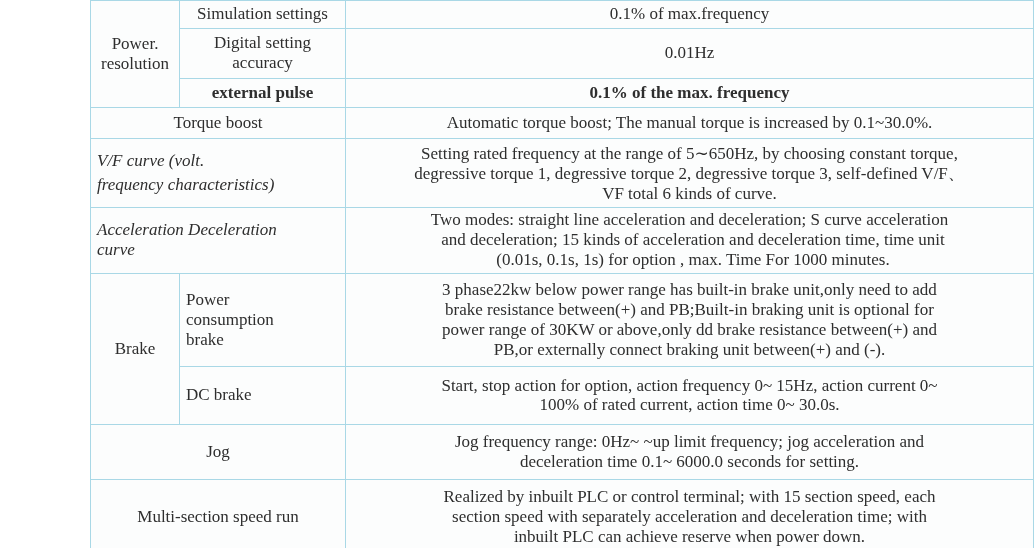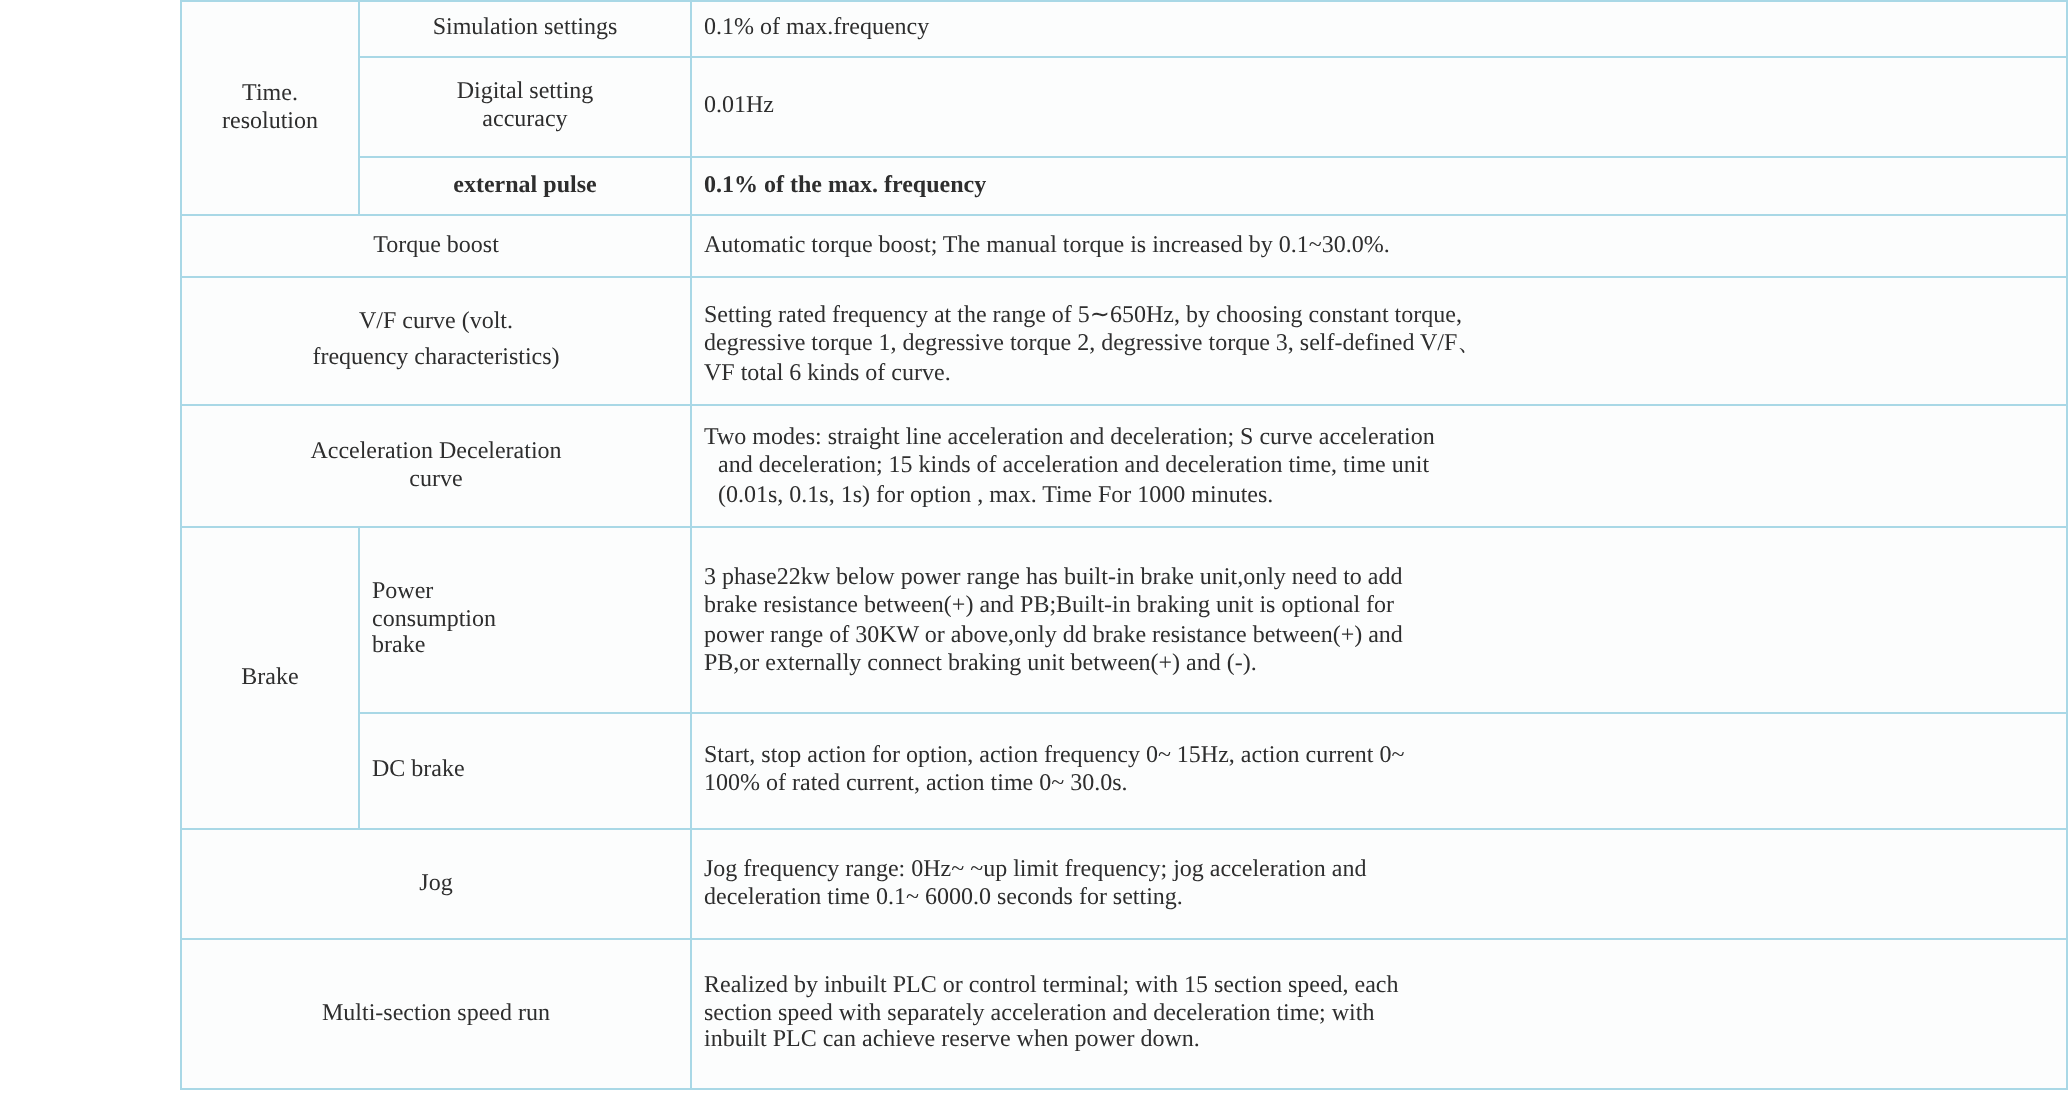--- a/index.html
+++ b/index.html
@@ -38,21 +38,21 @@
     table-layout: fixed;
     width: 943px;
     background: #fdfdfd;
   }
 
   table.spec td {
     border: 1px solid #a9d8e6;
     background: #fcfdfd;
     vertical-align: middle;
     padding: 2px 6px 3px 6px;
-    font-size: 12px;
+    font-size: 17px;
     line-height: 1.16;
     color: #2e2e2e;
     box-sizing: border-box;
   }
 
   
   .c-grp   { width: 89px;  }
   .c-sub   { width: 166px; }
   .c-val   { width: 688px; }
   .mid  { vertical-align: middle; }
@@ -68,60 +68,61 @@
     font-size: 16px;
     line-height: 1.14;
   }
   .sub-label-left {
     text-align: left;
     font-size: 16.5px;
     line-height: 1.2;
     padding-left: 9px;
   }
   .val-cell {
-    text-align: left;
+    text-align: center;
     font-size: 16.5px;
     line-height: 1.22;
     padding-left: 9px;
     padding-right: 4px;
   }
   .val-cell.tight {
     line-height: 1.18;
     font-family: Liberation Serif, serif;
   }
   .hang {
     display: block;
     padding-left: 7px;
   }
   .nohang {
     display: block;
     padding-left: 0;
   }
   .row-label-left {
-    text-align: center;
+    text-align: left;
     padding-left: 9px;
     font-size: 16.5px;
     line-height: 1.25;
+    font-style: italic;
   }
 </style>
 </head>
 <body>
 
 <div id="page">
   <div id="table-wrap">
     <table class="spec">
       <colgroup>
         <col class="c-grp">
         <col class="c-sub">
         <col class="c-val">
       </colgroup>
       <tbody>
 
         <tr style="height:28px;">
-          <td class="c-grp grp-label mid" rowspan="3">Time. resolution</td>
+          <td class="c-grp grp-label mid" rowspan="3">Power. resolution</td>
           <td class="c-sub sub-label mid">Simulation settings</td>
           <td class="c-val val-cell mid">0.1% of max.frequency</td>
         </tr>
 
         <tr style="height:50px;">
           <td class="c-sub sub-label mid">
             <span class="nohang">Digital setting</span>
             <span class="nohang">accuracy</span>
           </td>
           <td class="c-val val-cell mid">0.01Hz</td>

